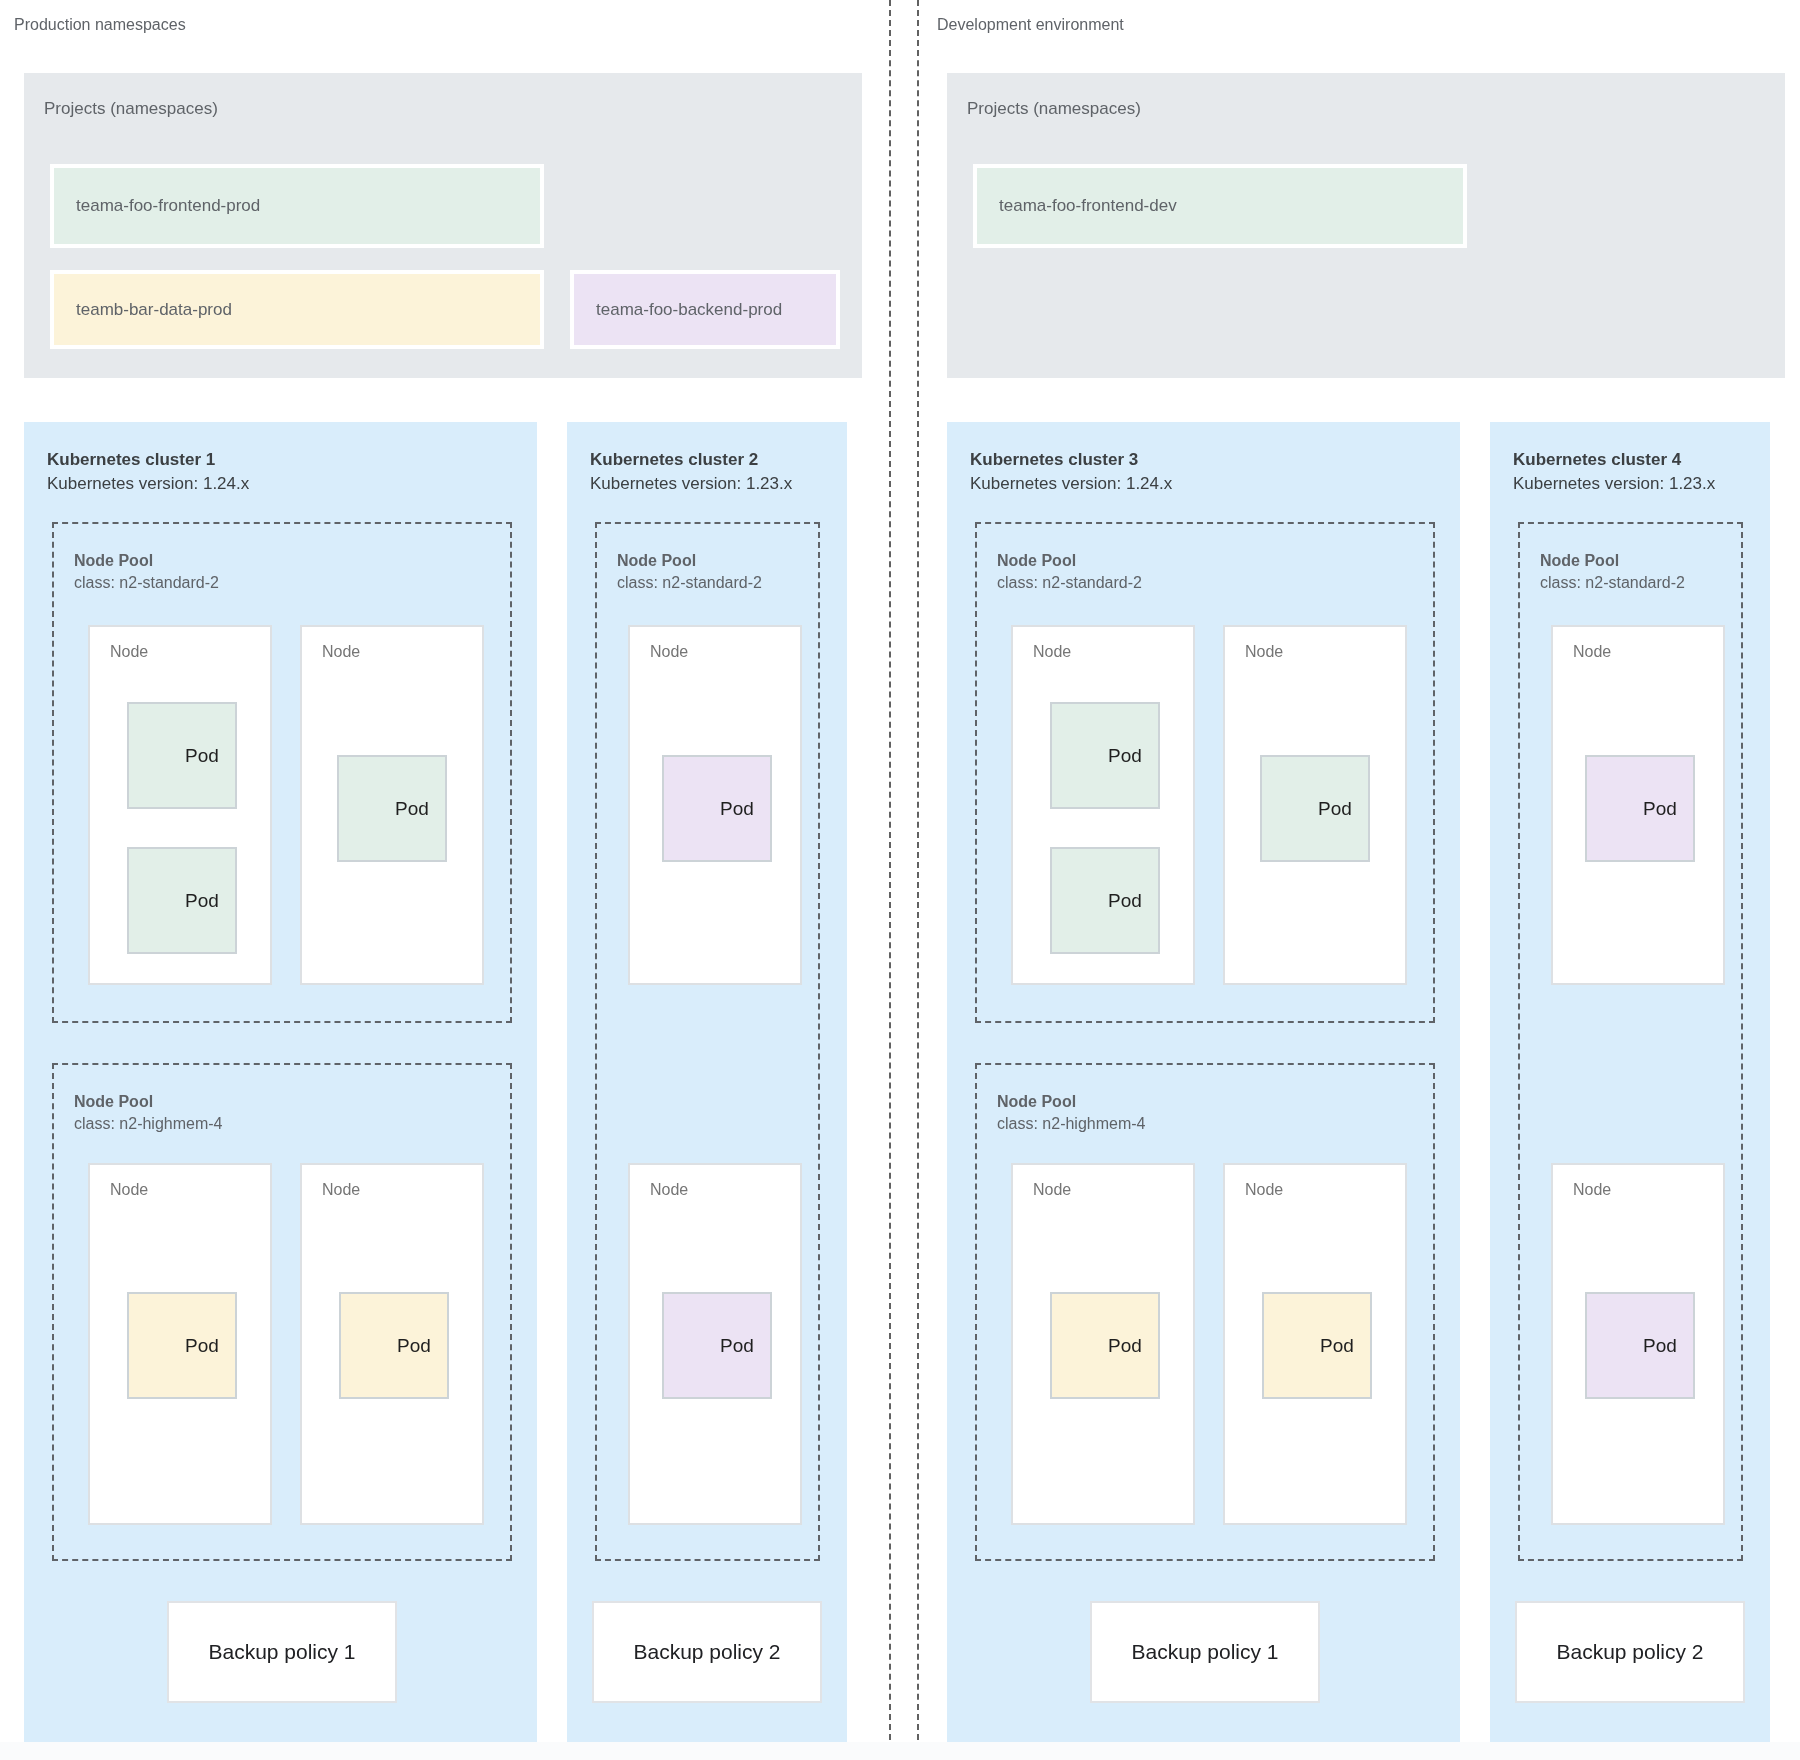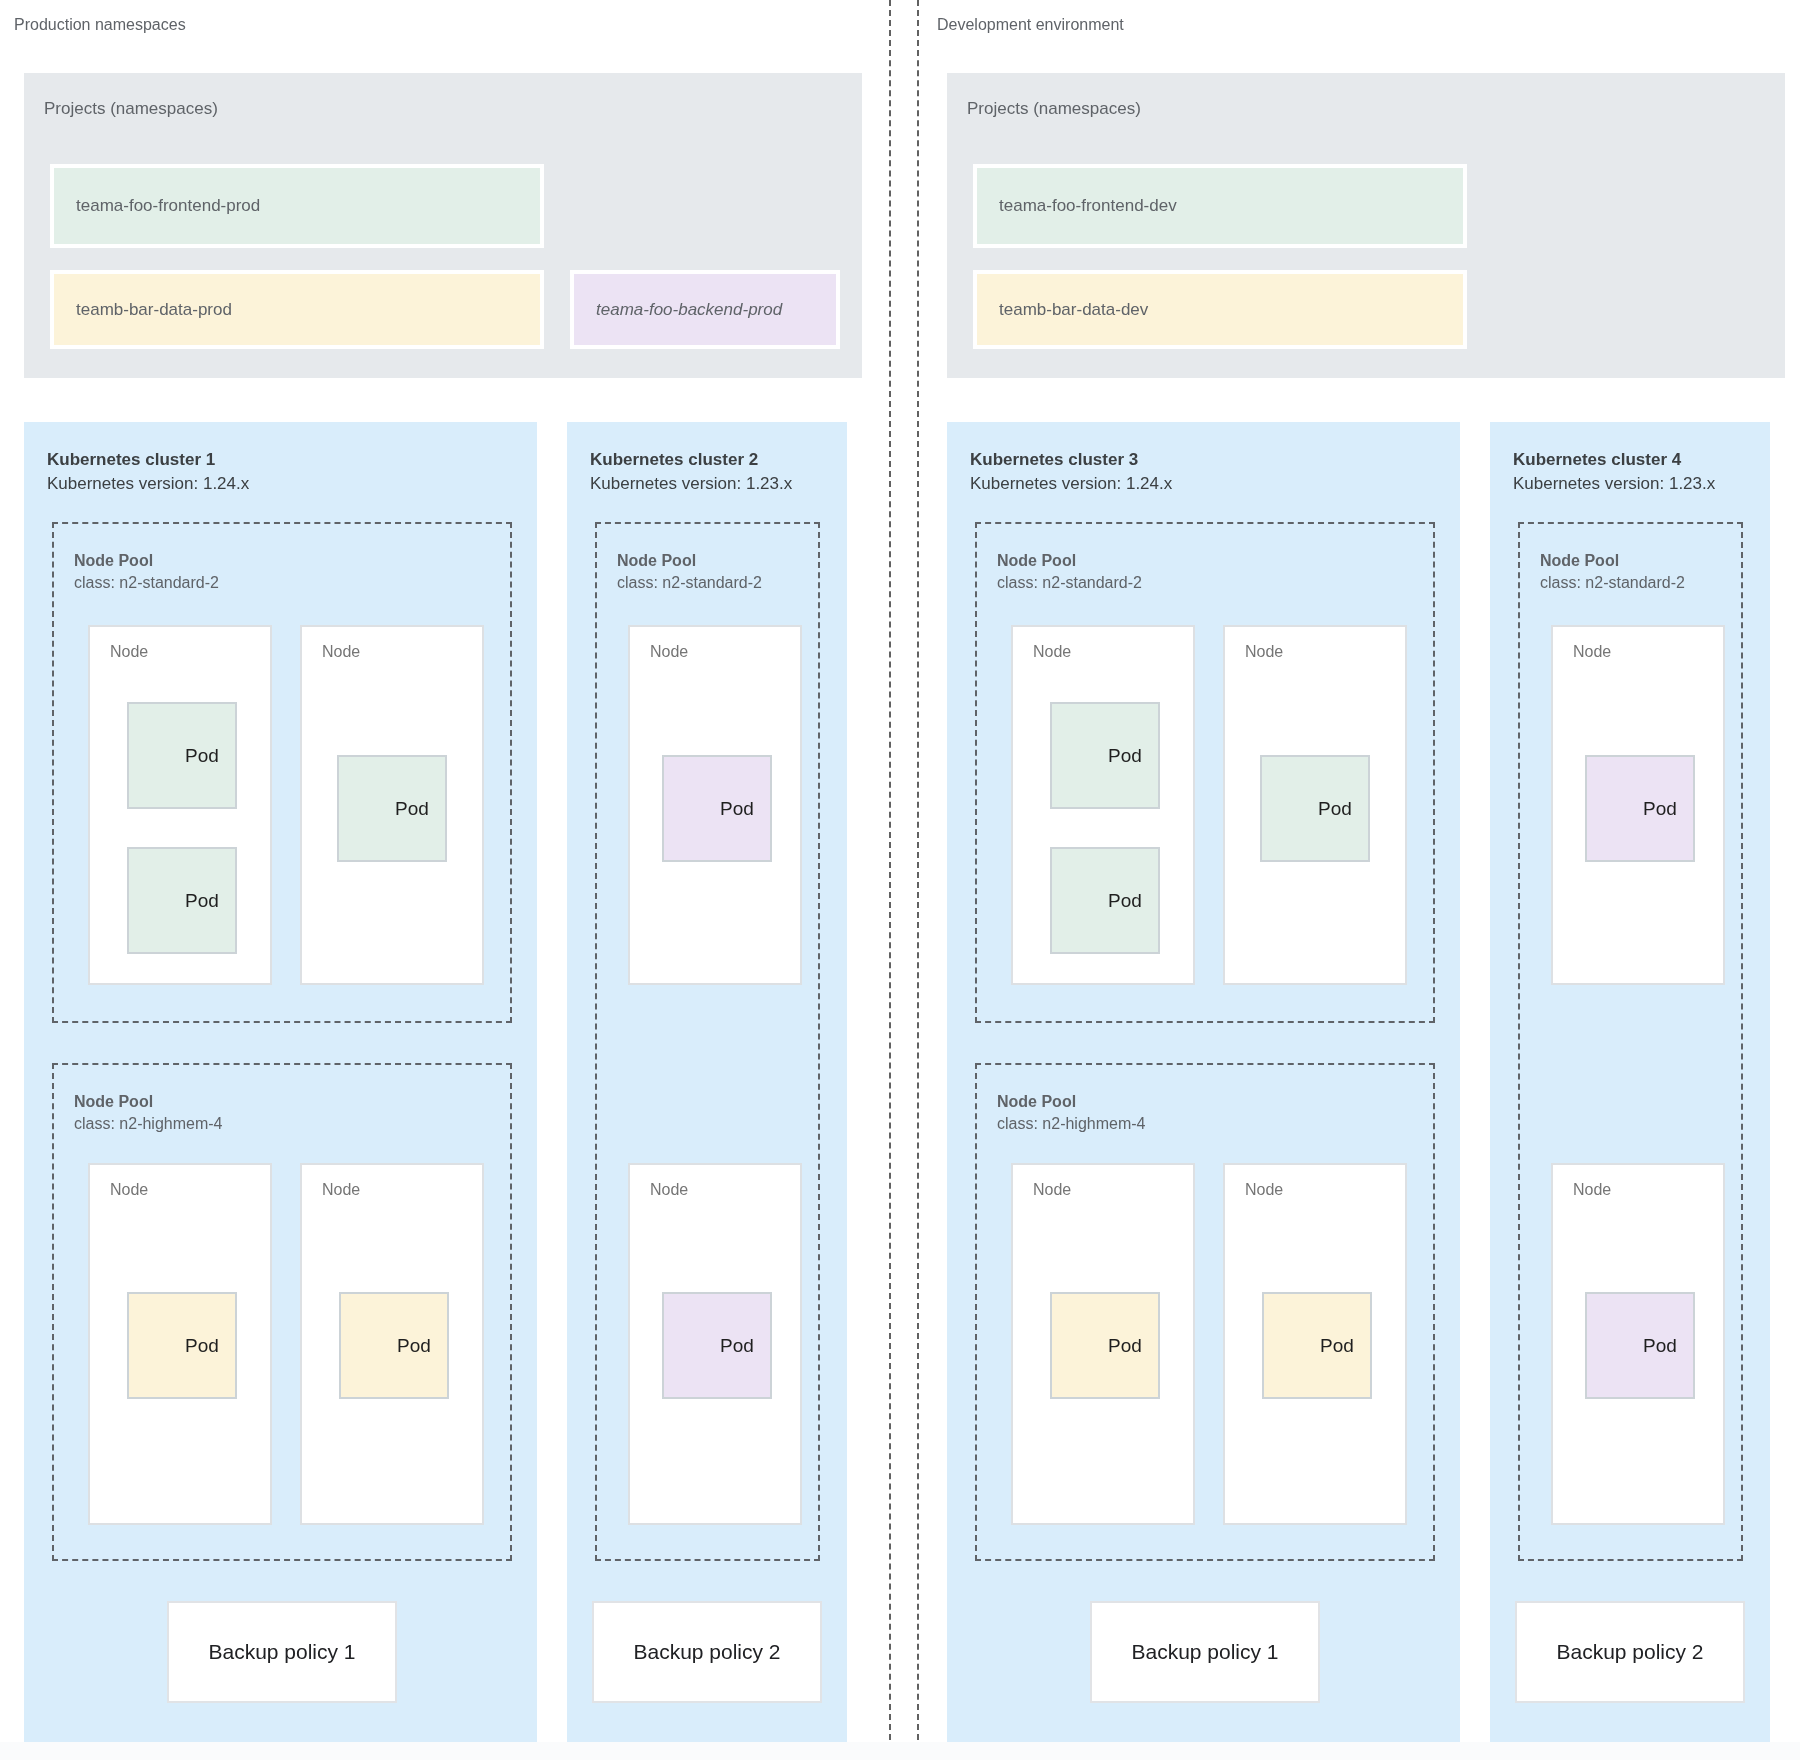--- a/index.html
+++ b/index.html
@@ -18,21 +18,21 @@
   
   .projects-box { position:absolute; left:12px; top:73px; width:838px; height:305px; background:#e6e9ec; }
   .projects-label { position:absolute; left:20px; top:26px; font-size:17px; color:#5f6368; }
   .ns-box {
     position:absolute; box-sizing:border-box; border:4px solid #ffffff;
     display:flex; align-items:center; padding-left:22px;
     font-size:17px; color:#5f6368;
   }
   .ns-green  { left:26px;  top:91px;  width:494px; height:84px; background:#e2efe8; }
   .ns-yellow { left:26px;  top:197px; width:494px; height:79px; background:#fcf3d9; }
-  .ns-purple { left:546px; top:197px; width:270px; height:79px; background:#ece3f4;font-style:italic; }
+  .ns-purple { left:546px; top:197px; width:270px; height:79px; background:#ece3f4; }
 
   
   .cluster { position:absolute; top:422px; height:1320px; background:#d9edfb; }
   .cluster-wide   { left:12px;  width:513px; }
   .cluster-narrow { left:555px; width:280px; }
   .cluster-title { position:absolute; left:23px; top:26px; font-size:17px; line-height:24px; color:#3c4043; }
   .cluster-title .t1 { display:block; font-weight:bold; }
   .cluster-title .t2 { display:block; }
 
   
@@ -193,23 +193,20 @@
 <div class="sep sep-2"></div>
 
 <div class="env-side side-dev">
   <div class="env-title">Development environment</div>
 
   <div class="projects-box">
     <div class="projects-label">Projects (namespaces)</div>
     <div class="ns-box ns-green">
       <span>teama-foo-frontend-dev</span>
     </div>
-    <div class="ns-box ns-yellow">
-      <span>teamb-bar-data-dev</span>
-    </div>
   </div>
 
   <div class="cluster cluster-wide">
     <div class="cluster-title">
       <span class="t1">Kubernetes cluster 3</span>
       <span class="t2">Kubernetes version: 1.24.x</span>
     </div>
 
     <div class="node-pool pool-std-wide">
       <div class="pool-label">

